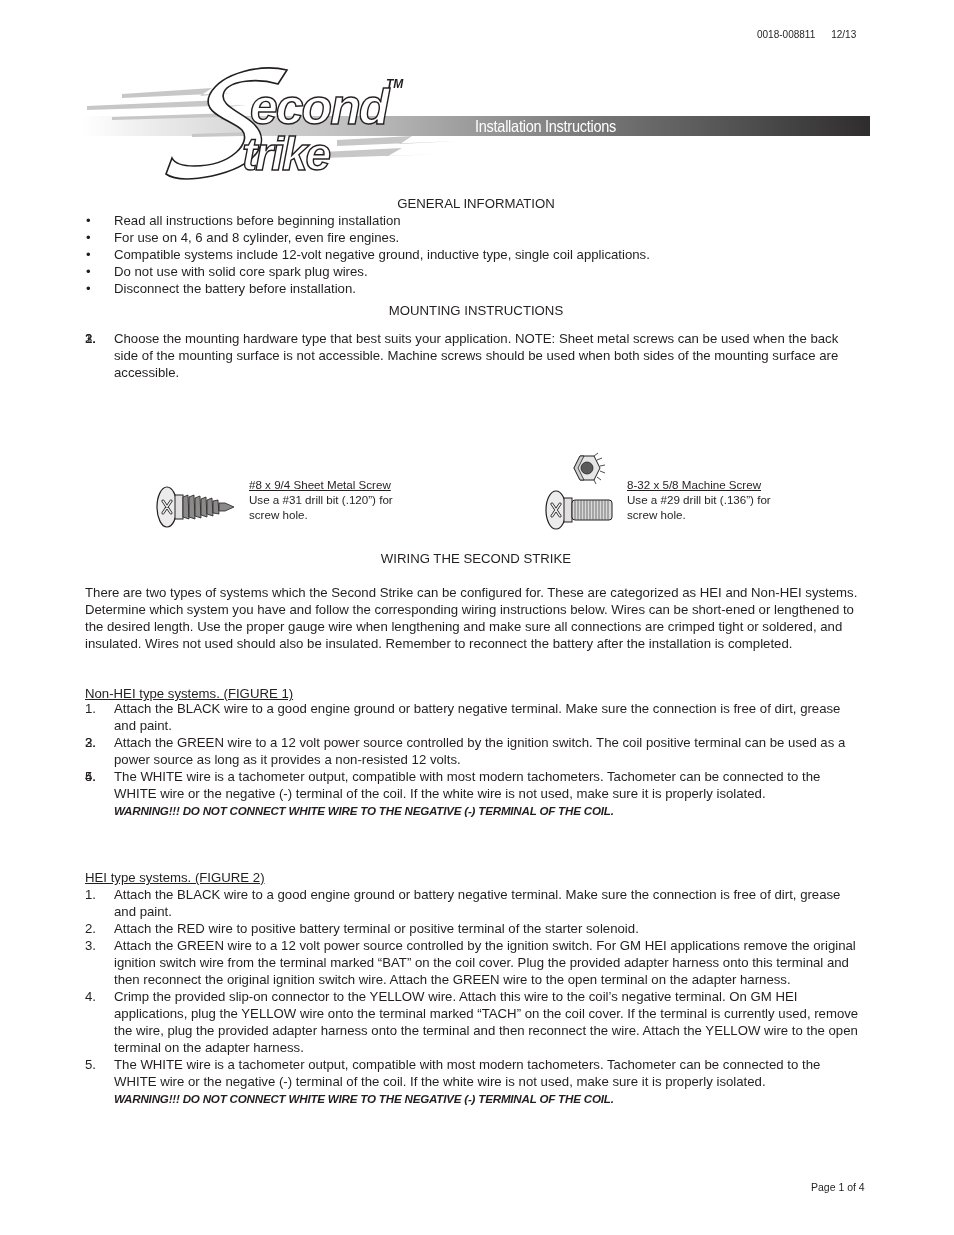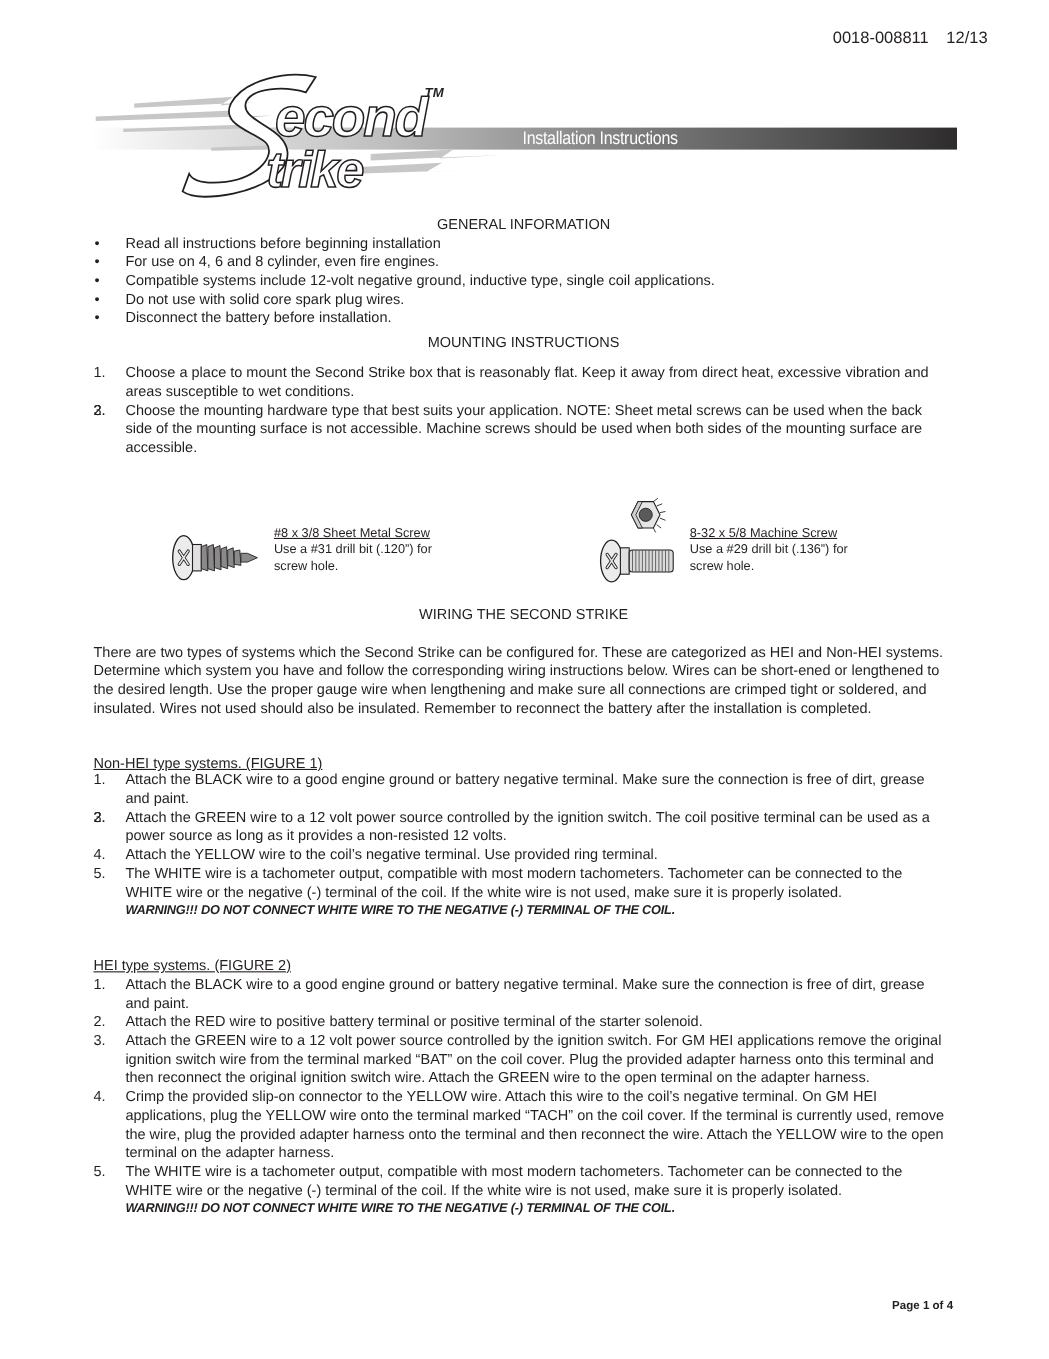--- a/index.html
+++ b/index.html
@@ -1,21 +1,21 @@
 <!DOCTYPE html>
 <html><head>
 <meta charset="utf-8">
 <style>
   html, body { margin: 0; padding: 0; background: #ffffff; }
   body {
     width: 954px; height: 1235px; position: relative; overflow: hidden;
     font-family: "Liberation Sans", sans-serif; color: #231f20;
     font-size: 13.2px; line-height: 17px;
   }
-  .docnum { position: absolute; top: 26px; left: 757px; font-size: 15px; color: #231f20; word-spacing: 0; }
+  .docnum { position: absolute; top: 26px; left: 757px; font-size: 10px; color: #231f20; word-spacing: 0; }
   .docnum span + span { margin-left: 16px; }
 
   
   .header { position: absolute; top: 62px; left: 82px; width: 788px; height: 125px; }
   .band {
     position: absolute; left: 0; top: 54px; width: 788px; height: 20px;
     background: linear-gradient(to right, #ffffff 0%, #e6e6e6 12%, #bdbdbd 35%, #9a9a9a 50%, #777 65%, #4e4e4e 85%, #2f2c2d 100%);
   }
   .band-title {
     position: absolute; left: 393px; top: 55px; color: #ffffff; font-size: 16.5px;
@@ -29,21 +29,21 @@
   .bullets li .mk { position: absolute; left: 1px; top: 0; }
   .steps li .mk { position: absolute; left: 0; top: 0; }
   .warn { font-weight: bold; font-style: italic; font-size: 11.6px; letter-spacing: -0.2px; display: block; }
 
   .para { position: absolute; left: 85px; width: 790px; }
   .subhead { position: absolute; left: 85px; text-decoration: underline; }
 
   .hw-caption { position: absolute; font-size: 11.6px; line-height: 15px; }
   .hw-caption .t { text-decoration: underline; display: block; }
 
-  .pagefoot { position: absolute; top: 1179px; left: 811px; font-size: 10.5px; font-weight: bold; }
+  .pagefoot { position: absolute; top: 1179px; left: 811px; font-size: 10.5px; }
 </style>
 </head>
 <body>
 
 <div class="docnum">
   <span>0018-008811</span><span>12/13</span>
 </div>
 
 <div class="header">
   <div class="band"></div>
@@ -72,42 +72,42 @@
 <ul class="bullets" style="top:212px;">
   <li><span class="mk">•</span><span>Read all instructions before beginning installation</span></li>
   <li><span class="mk">•</span><span>For use on 4, 6 and 8 cylinder, even fire engines.</span></li>
   <li><span class="mk">•</span><span>Compatible systems include 12-volt negative ground, inductive type, single coil applications.</span></li>
   <li><span class="mk">•</span><span>Do not use with solid core spark plug wires.</span></li>
   <li><span class="mk">•</span><span>Disconnect the battery before installation.</span></li>
 </ul>
 
 <div class="section-title" style="top:302px;">MOUNTING INSTRUCTIONS</div>
 <ol class="steps" style="top:330px; width:778px;">
-  <li><span class="mk">1.</span><span>Choose a place to mount the Second Strike box that is reasonably flat. Keep it away from direct heat, excessive vibration and areas susceptible to wet conditions.</span></li>
+  <li><span class="mk">1.</span></li>
   <li><span class="mk">2.</span></li>
   <li><span class="mk">3.</span><span>Choose the mounting hardware type that best suits your application. NOTE: Sheet metal screws can be used when the back side of the mounting surface is not accessible. Machine screws should be used when both sides of the mounting surface are accessible.</span></li>
 </ol>
 
 <svg style="position:absolute; left:155px; top:484px;" width="82" height="46" viewBox="0 0 82 46">
   <ellipse cx="12" cy="23" rx="10" ry="20" fill="#ececec" stroke="#231f20" stroke-width="1.2"></ellipse>
   <path d="M8,17 L16,29 M16,17 L8,29" stroke="#231f20" stroke-width="3" stroke-linecap="round"></path>
   <path d="M8,17 L16,29 M16,17 L8,29" stroke="#ececec" stroke-width="1.4" stroke-linecap="round"></path>
   <rect x="20" y="11" width="8" height="24" fill="#e0e0e0" stroke="#231f20" stroke-width="1"></rect>
   <g fill="#8a8a8a" stroke="#231f20" stroke-width="0.8">
     <path d="M28,13 L33,11 L34,35 L28,33 Z"></path>
     <path d="M34,13 L39,11 L40,35 L34,33 Z"></path>
     <path d="M40,14 L45,12 L46,34 L40,32 Z"></path>
     <path d="M46,15 L51,13 L52,33 L46,31 Z"></path>
     <path d="M52,16 L57,14 L58,32 L52,30 Z"></path>
     <path d="M58,17 L63,16 L64,30 L58,29 Z"></path>
     <path d="M64,19 L70,19 L79,23 L70,27 L64,27 Z"></path>
   </g>
 </svg>
 <div class="hw-caption" style="left:249px; top:477px;">
-  <span class="t">#8 x 3/8 Sheet Metal Screw</span>
+  <span class="t">#8 x 9/4 Sheet Metal Screw</span>
   <span style="display:block">Use a #31 drill bit (.120”) for</span>
   <span style="display:block">screw hole.</span>
 </div>
 
 <svg style="position:absolute; left:544px; top:452px;" width="72" height="78" viewBox="0 0 72 78">
 
   <polygon points="36,4 50,4 56,16 50,28 36,28 30,16" fill="#e6e6e6" stroke="#231f20" stroke-width="1"></polygon>
   <polygon points="36,4 40,4 34,16 40,28 36,28 30,16" fill="#cfcfcf" stroke="#231f20" stroke-width="0.8"></polygon>
   <circle cx="43" cy="16" r="6" fill="#5a5a5a" stroke="#231f20" stroke-width="0.8"></circle>
   <g stroke="#231f20" stroke-width="0.8" fill="none">
@@ -141,21 +141,21 @@
 </div>
 
 <div class="section-title" style="top:550px;">WIRING THE SECOND STRIKE</div>
 <div class="para" style="top:584px; width:778px;">There are two types of systems which the Second Strike can be configured for. These are categorized as HEI and Non-HEI systems. Determine which system you have and follow the corresponding wiring instructions below. Wires can be short-ened or lengthened to the desired length. Use the proper gauge wire when lengthening and make sure all connections are crimped tight or soldered, and insulated. Wires not used should also be insulated. Remember to reconnect the battery after the installation is completed.</div>
 
 <div class="subhead" style="top:685px;">Non-HEI type systems. (FIGURE 1)</div>
 <ol class="steps" style="top:700px; width:778px;">
   <li><span class="mk">1.</span><span>Attach the BLACK wire to a good engine ground or battery negative terminal. Make sure the connection is free of dirt, grease and paint.</span></li>
   <li><span class="mk">2.</span></li>
   <li><span class="mk">3.</span><span>Attach the GREEN wire to a 12 volt power source controlled by the ignition switch. The coil positive terminal can be used as a power source as long as it provides a non-resisted 12 volts.</span></li>
-  <li><span class="mk">4.</span><span>Attach the YELLOW wire to the coil’s negative terminal. Use provided ring terminal.</span></li>
+  <li><span class="mk">4.</span></li>
   <li><span class="mk">5.</span><span>The WHITE wire is a tachometer output, compatible with most modern tachometers. Tachometer can be connected to the WHITE wire or the negative (-) terminal of the coil. If the white wire is not used, make sure it is properly isolated.</span><span class="warn">WARNING!!! DO NOT CONNECT WHITE WIRE TO THE NEGATIVE (-) TERMINAL OF THE COIL.</span></li>
 </ol>
 
 <div class="subhead" style="top:869px;text-decoration:underline;">HEI type systems. (FIGURE 2)</div>
 <ol class="steps" style="top:886px; width:778px;">
   <li><span class="mk">1.</span><span>Attach the BLACK wire to a good engine ground or battery negative terminal. Make sure the connection is free of dirt, grease and paint.</span></li>
   <li><span class="mk">2.</span><span>Attach the RED wire to positive battery terminal or positive terminal of the starter solenoid.</span></li>
   <li><span class="mk">3.</span><span>Attach the GREEN wire to a 12 volt power source controlled by the ignition switch. For GM HEI applications remove the original ignition switch wire from the terminal marked “BAT” on the coil cover. Plug the provided adapter harness onto this terminal and then reconnect the original ignition switch wire. Attach the GREEN wire to the open terminal on the adapter harness.</span></li>
   <li><span class="mk">4.</span><span>Crimp the provided slip-on connector to the YELLOW wire. Attach this wire to the coil’s negative terminal. On GM HEI applications, plug the YELLOW wire onto the terminal marked “TACH” on the coil cover. If the terminal is currently used, remove the wire, plug the provided adapter harness onto the terminal and then reconnect the wire. Attach the YELLOW wire to the open terminal on the adapter harness.</span></li>
   <li><span class="mk">5.</span><span>The WHITE wire is a tachometer output, compatible with most modern tachometers. Tachometer can be connected to the WHITE wire or the negative (-) terminal of the coil. If the white wire is not used, make sure it is properly isolated.</span><span class="warn">WARNING!!! DO NOT CONNECT WHITE WIRE TO THE NEGATIVE (-) TERMINAL OF THE COIL.</span></li>

